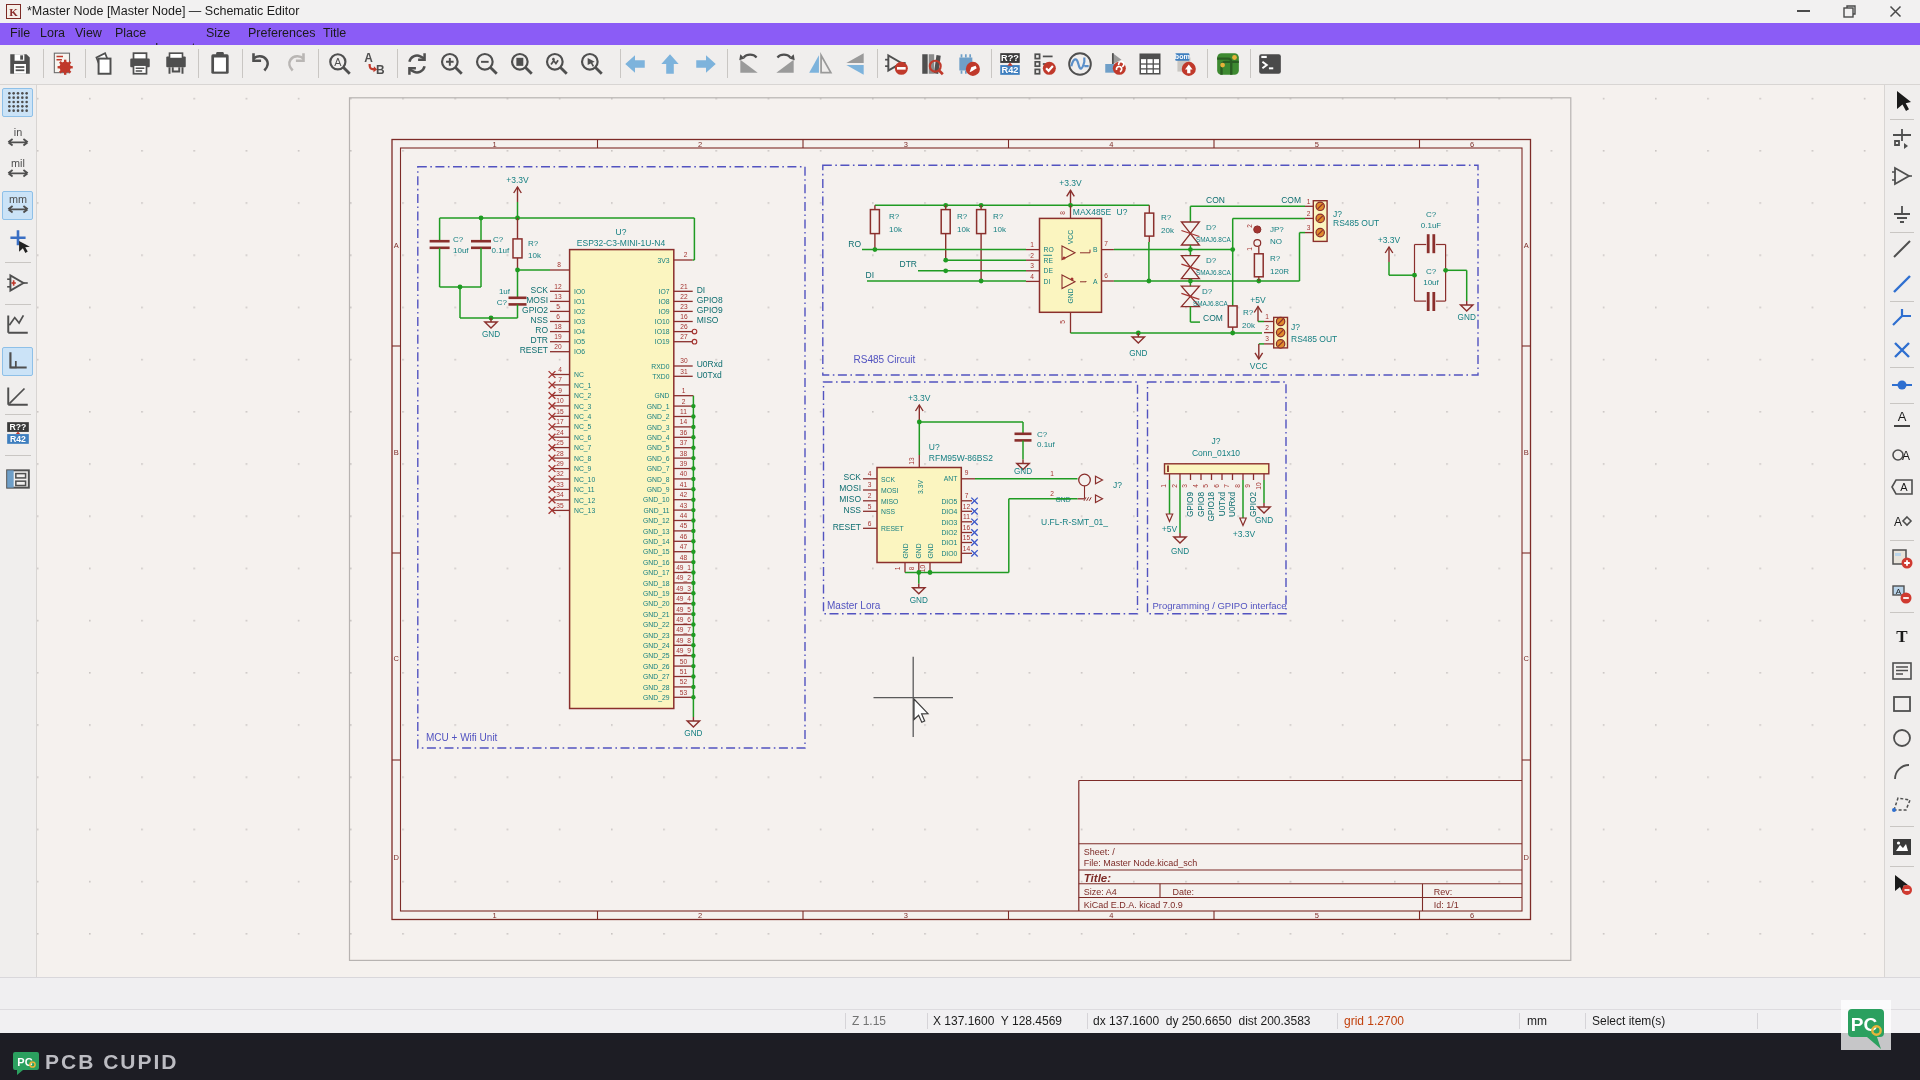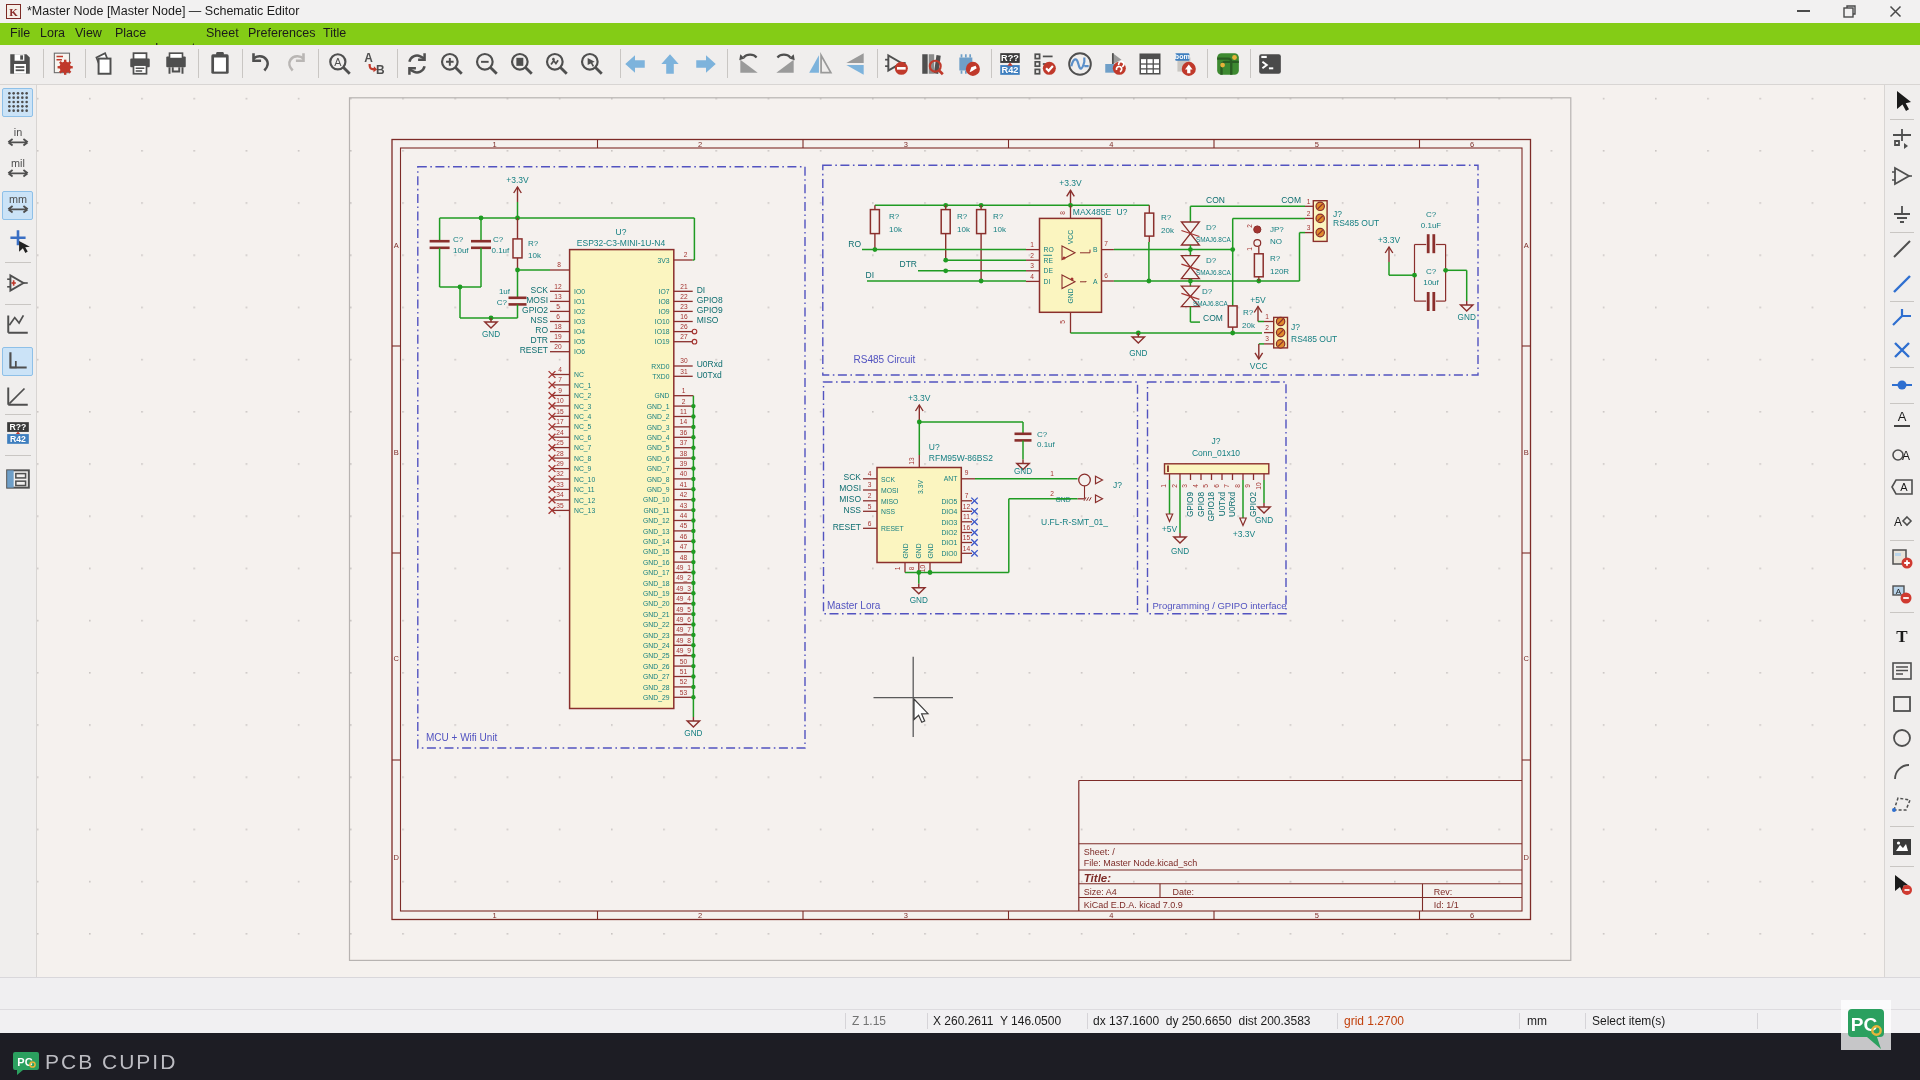--- a/index.html
+++ b/index.html
@@ -16,27 +16,27 @@
   <div class="abs" style="left:1797px;top:10px;width:13px;height:1.6px;background:#4a4a4a"></div>
   <svg class="abs" style="left:1843px;top:5px" width="13" height="13" viewBox="0 0 13 13">
       <rect x="1" y="3" width="9" height="9" fill="none" stroke="#4a4a4a" stroke-width="1.4"></rect>
       <path d="M4 3 V1 H12 V9 H10" fill="none" stroke="#4a4a4a" stroke-width="1.4"></path>
     </svg>
   <svg class="abs" style="left:1889px;top:5px" width="13" height="13" viewBox="0 0 13 13">
       <path d="M1.5 1.5 L11.5 11.5 M1.5 11.5 L11.5 1.5" stroke="#4a4a4a" stroke-width="1.5"></path>
     </svg>
 </div>
 
-<div class="abs" style="left:0;top:23px;width:1920px;height:22px;background:#84cc16;font-size:12.5px;color:#1b1b1b">
+<div class="abs" style="left:0;top:23px;width:1920px;height:22px;background:#8b5cf6;font-size:12.5px;color:#1b1b1b">
   <span class="abs" style="left:10px;top:3px">File</span>
   <span class="abs" style="left:40px;top:3px">Lora</span>
   <span class="abs" style="left:75px;top:3px">View</span>
   <span class="abs" style="left:115px;top:3px">Place</span>
   <span class="abs" style="left:155px;top:18px">Inspect</span>
-  <span class="abs" style="left:206px;top:3px">Sheet</span>
+  <span class="abs" style="left:206px;top:3px">Size</span>
   <span class="abs" style="left:248px;top:3px">Preferences</span>
   <span class="abs" style="left:323px;top:3px">Title</span>
 </div>
 
 <div class="abs" style="left:0;top:45px;width:1920px;height:40px;background:#f0eeed;border-bottom:1px solid #d8d5d3">
 </div>
 <div class="abs" style="left:0;top:0;width:1920px;height:85px">
     <div style="position:absolute;left:43px;top:49px;width:1px;height:29px;background:#c9c6c3"></div>
     <div style="position:absolute;left:85px;top:49px;width:1px;height:29px;background:#c9c6c3"></div>
     <div style="position:absolute;left:198px;top:49px;width:1px;height:29px;background:#c9c6c3"></div>
@@ -1183,32 +1183,32 @@
 <div class="abs" style="left:0;top:977px;width:1920px;height:32px;background:#f0eff1;border-top:1px solid #d9d7db"></div>
 <div class="abs" style="left:0;top:1009px;width:1920px;height:24px;background:#f1f0f2;border-top:1px solid #dddbdf"></div>
 <div style="position:absolute;left:845px;top:1013px;width:1px;height:16px;background:#d6d4d8"></div>
 <div style="position:absolute;left:927px;top:1013px;width:1px;height:16px;background:#d6d4d8"></div>
 <div style="position:absolute;left:1087px;top:1013px;width:1px;height:16px;background:#d6d4d8"></div>
 <div style="position:absolute;left:1337px;top:1013px;width:1px;height:16px;background:#d6d4d8"></div>
 <div style="position:absolute;left:1519px;top:1013px;width:1px;height:16px;background:#d6d4d8"></div>
 <div style="position:absolute;left:1585px;top:1013px;width:1px;height:16px;background:#d6d4d8"></div>
 <div style="position:absolute;left:1757px;top:1013px;width:1px;height:16px;background:#d6d4d8"></div>
 <div style="position:absolute;left:852px;top:1014px;font-size:12px;color:#737373;white-space:pre">Z 1.15</div>
-<div style="position:absolute;left:933px;top:1014px;font-size:12px;color:#1c1c1c;white-space:pre">X 260.2611  Y 146.0500</div>
+<div style="position:absolute;left:933px;top:1014px;font-size:12px;color:#1c1c1c;white-space:pre">X 137.1600  Y 128.4569</div>
 <div style="position:absolute;left:1093px;top:1014px;font-size:12px;color:#1c1c1c;white-space:pre">dx 137.1600  dy 250.6650  dist 200.3583</div>
 <div style="position:absolute;left:1344px;top:1014px;font-size:12px;color:#c2410c;white-space:pre">grid 1.2700</div>
 <div style="position:absolute;left:1527px;top:1014px;font-size:12px;color:#1c1c1c;white-space:pre">mm</div>
 <div style="position:absolute;left:1592px;top:1014px;font-size:12px;color:#1c1c1c;white-space:pre">Select item(s)</div>
 
 <div class="abs" style="left:0;top:1033px;width:1920px;height:47px;background:#1d1d24"></div>
 <svg class="abs" style="left:13px;top:1051px" width="26" height="24" viewBox="0 0 26 24">
     <path d="M2 1 H24 A2 2 0 0 1 26 3 V17 A2 2 0 0 1 24 19 H10 L4 24 L4 19 H2 A2 2 0 0 1 0 17 V3 A2 2 0 0 1 2 1 Z" fill="#2ba05f"></path>
     <text x="12" y="15" font-size="11" font-weight="bold" text-anchor="middle" fill="#fff" font-family="Liberation Sans">PC</text>
     <circle cx="19.5" cy="13.5" r="2.6" fill="none" stroke="#e8b43a" stroke-width="1.5"></circle>
   </svg>
-<div class="abs" style="left:45px;top:1050px;font-size:21px;font-weight:normal;color:#bcbcc2;letter-spacing:2px">PCB CUPID</div>
+<div class="abs" style="left:45px;top:1050px;font-size:21px;font-weight:bold;color:#bcbcc2;letter-spacing:2px">PCB CUPID</div>
 
 <div class="abs" style="left:1841px;top:1000px;width:50px;height:50px;background:rgba(255,255,255,0.75)"></div>
 <svg class="abs" style="left:1841px;top:1000px" width="50" height="53" viewBox="0 0 50 53">
     <path d="M11 9 H39 A4 4 0 0 1 43 13 V33 A4 4 0 0 1 39 37 H26 L40 49 L36 37 H11 A4 4 0 0 1 7 33 V13 A4 4 0 0 1 11 9 Z" fill="#2ba05f"></path>
     <text x="23" y="31" font-size="19" font-weight="bold" text-anchor="middle" fill="#fff" font-family="Liberation Sans">PC</text>
     <circle cx="35.5" cy="30.5" r="4.2" fill="none" stroke="#e8b43a" stroke-width="2.4"></circle>
   </svg>
 
 </body></html>

